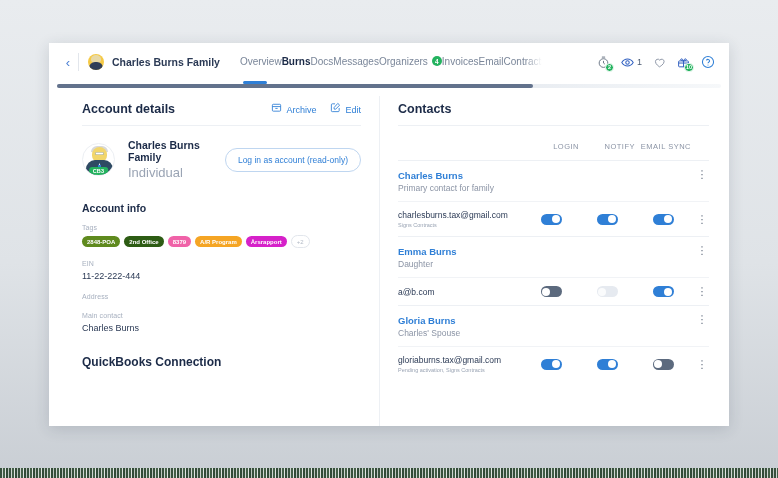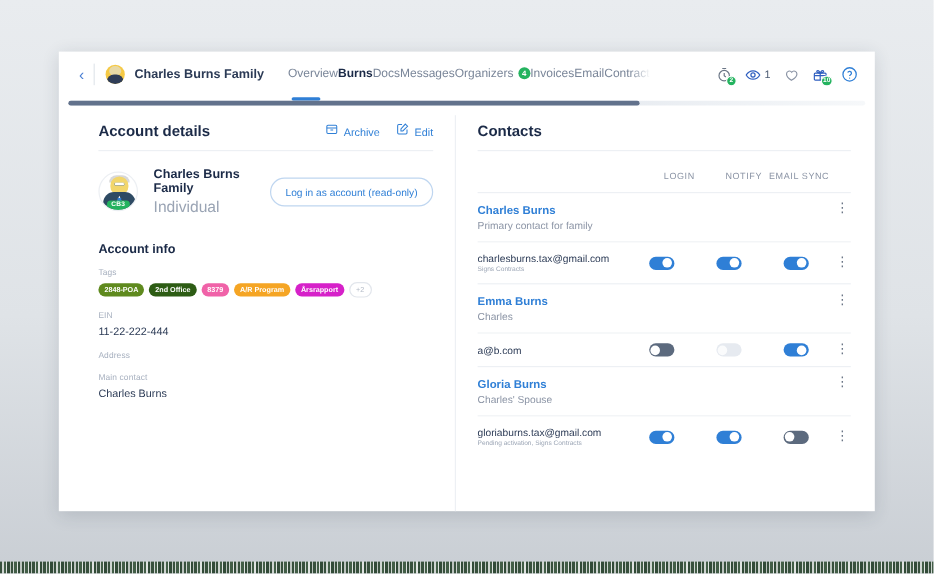--- a/index.html
+++ b/index.html
@@ -380,20 +380,21 @@
 
       <div class="field">
         <div class="field-lbl">Address</div>
       </div>
 
       <div class="field">
         <div class="field-lbl">Main contact</div>
         <div class="field-val">Charles Burns</div>
       </div>
 
+      <div class="qb-title">QuickBooks Connection</div>
     </div>
 
     <div class="col-div"></div>
 
     <div class="col-right">
       <div class="sec-head">
         <div class="sec-title">Contacts</div>
       </div>
       <div class="hr"></div>
 
@@ -436,21 +437,21 @@
           <div class="ct-kebab-sp">
               <div class="kebab">⋮</div>
             </div>
         </div>
       </div>
 
       <div class="contact-group">
         <div class="c-name-row">
           <div>
             <div class="c-name">Emma Burns</div>
-            <div class="c-rel">Charles</div>
+            <div class="c-rel">Daughter</div>
           </div>
           <div class="kebab">⋮</div>
         </div>
         <div class="c-email-row">
           <div class="ct-spacer">
             <div class="c-email">a@b.com</div>
           </div>
           <div class="toggle-cell">
             <div class="toggle off-dark">
                 <span class="knob"></span>

